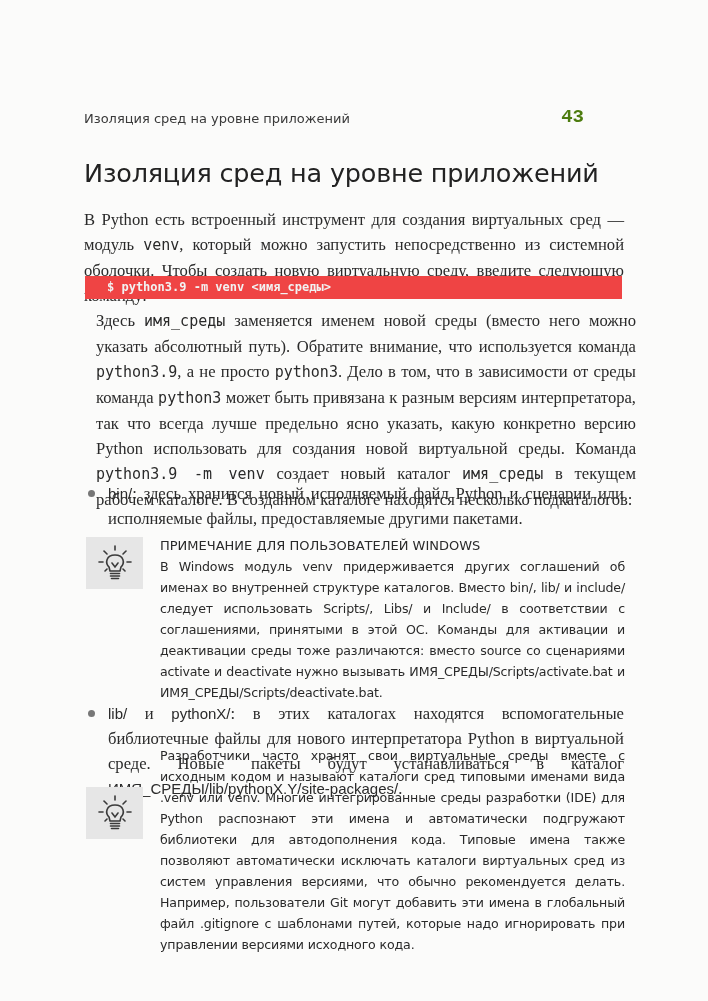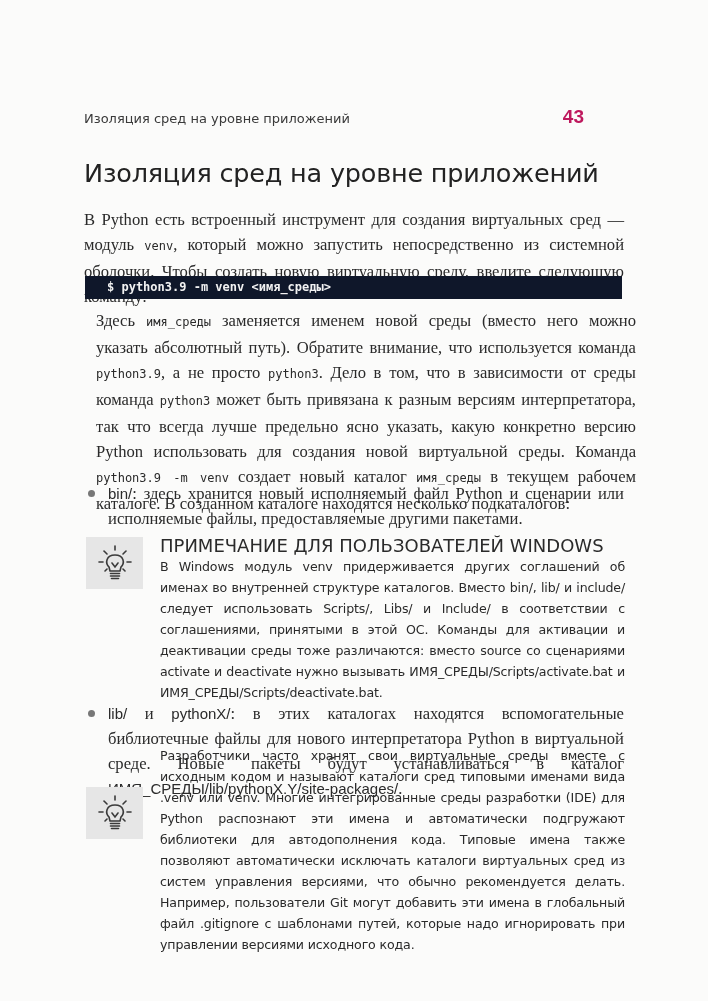--- a/index.html
+++ b/index.html
@@ -9,36 +9,36 @@
     color: #2a2a2a;
     position: relative;
   }
   .page { position: absolute; left: 0; top: 0; width: 668px; height: 1001px; margin-top: 45px; }
   .running-head {
     position: absolute; left: 84px; top: 66px; width: 540px;
     font-family: "DejaVu Sans", sans-serif; font-size: 13px; color: #3a3a3a;
   }
   .page-number {
     position: absolute; right: 84px; top: 61px;
-    font-family: Liberation Sans, sans-serif; font-weight: bold; font-size: 19px; color: #be185d;
+    font-family: Liberation Mono, monospace; font-weight: bold; font-size: 19px; color: #4d7c0f;
   }
   h1.title {
     position: absolute; left: 84px; top: 113px; margin: 0;
     font-family: "DejaVu Sans", sans-serif; font-weight: normal; font-size: 25.5px; color: #222;
     letter-spacing: -0.2px;
   }
   .serif {
     font-family: "Liberation Serif", serif; font-size: 16.6px; line-height: 25px; color: #2a2a2a;
   }
-  .mono { font-family: "DejaVu Sans Mono", monospace; font-size: 12px; }
+  .mono { font-family: "DejaVu Sans Mono", monospace; font-size: 15px; }
   .sansinl { font-family: "Liberation Sans", sans-serif; font-size: 15px; }
   .para1 { position: absolute; left: 84px; top: 162px; width: 540px; text-align: justify; }
   .code-bar {
     position: absolute; left: 85px; top: 231px; width: 537px; height: 23px;
-    background: #0f172a; color: #f2f2f2;
+    background: #ef4444; color: #f2f2f2;
     font-family: "DejaVu Sans Mono", monospace; font-weight: bold; font-size: 12px;
     line-height: 23px; padding-left: 22px; box-sizing: border-box;
   }
   .para2 { position: absolute; left: 96px; top: 263px; width: 540px; text-align: justify; }
   .bullet {
     position: absolute; left: 84px; width: 540px;
   }
   .bullet .dot {
     position: absolute; left: 4px; top: 9px; width: 7px; height: 7px; border-radius: 50%;
     background: #777;
@@ -48,21 +48,21 @@
   .b2 { top: 656px; }
   .note-icon-box {
     position: absolute; left: 86px; width: 57px; height: 52px; background: #e6e6e6;
     display: flex; align-items: center; justify-content: center;
   }
   .note-text {
     position: absolute; left: 160px; width: 465px;
     font-family: "DejaVu Sans", sans-serif; font-size: 12.6px; line-height: 21px; color: #2a2a2a;
     text-align: justify; letter-spacing: -0.15px;
   }
-  .note-head { font-weight: normal; letter-spacing: 0; font-size: 18px; }
+  .note-head { font-weight: normal; letter-spacing: 0; font-size: 13px; }
   .n1 { top: 490px; }
   .n1-icon { top: 492px; }
   .n2 { top: 700px; }
   .n2-icon { top: 742px; }
   p { margin: 0; }
 </style>
 </head>
 <body>
 
 <div class="page">

